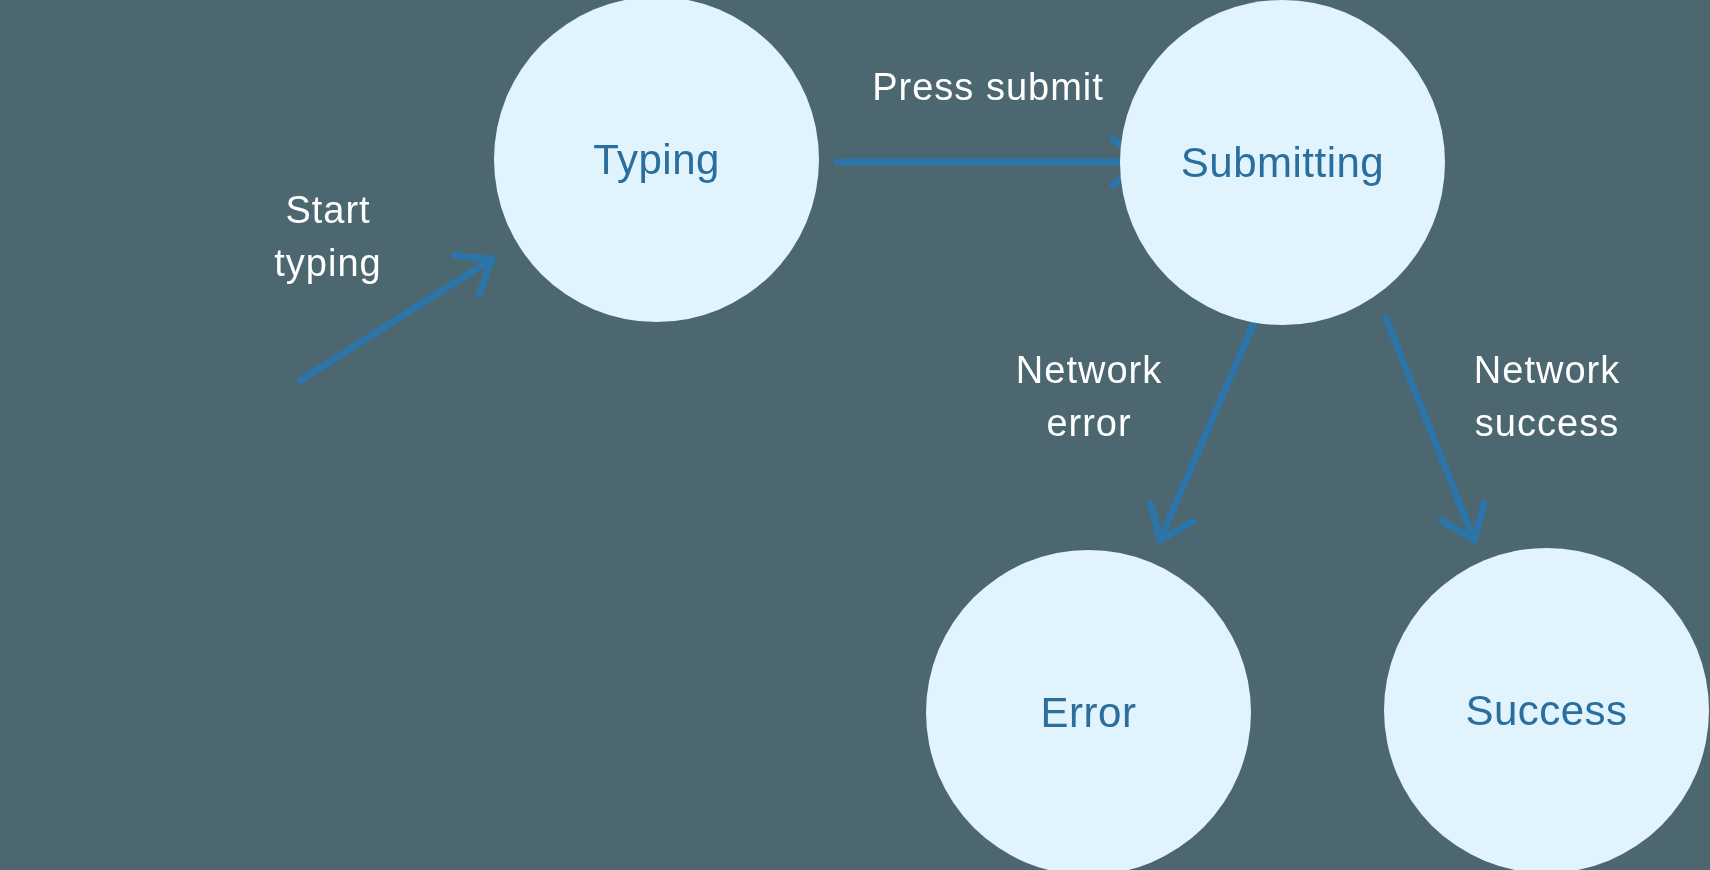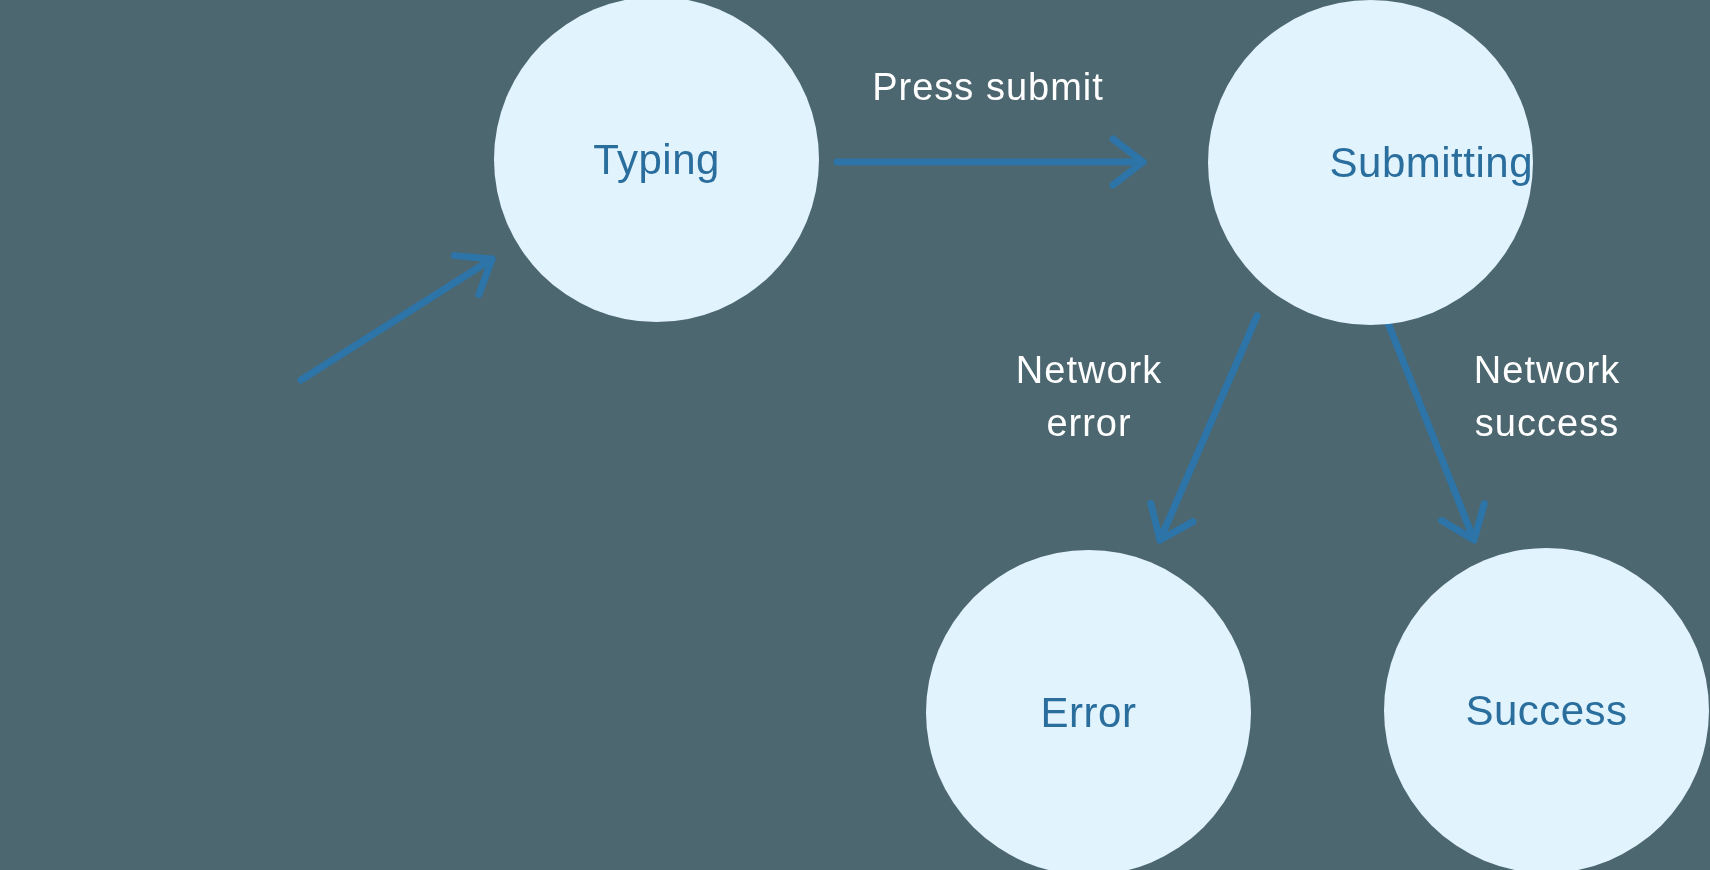--- a/index.html
+++ b/index.html
@@ -74,32 +74,36 @@
     <line x1="837" y1="162" x2="1143" y2="162" stroke="#2D74A8" stroke-width="7" stroke-linecap="round" marker-end="url(#arrowhead)"></line>
     <line x1="1257" y1="316" x2="1160" y2="540" stroke="#2D74A8" stroke-width="7" stroke-linecap="round" marker-end="url(#arrowhead)"></line>
     <line x1="1386" y1="318" x2="1474" y2="540" stroke="#2D74A8" stroke-width="7" stroke-linecap="round" marker-end="url(#arrowhead)"></line>
   </svg>
 
 
   <div class="node" style="left: 494px; top: -3px;">
     <span class="node-label">Typing</span>
   </div>
 
-  <div class="node" style="left: 1208px; top: 0px; justify-content: flex-end;">
+  <div class="node" style="left: 1120px; top: 0px;">
     <span class="node-label">Submitting</span>
   </div>
 
   <div class="node" style="left: 926px; top: 550px;">
     <span class="node-label">Error</span>
   </div>
 
   <div class="node" style="left: 1384px; top: 548px;">
     <span class="node-label">Success</span>
   </div>
 
+  <div class="edge-label" style="left: 328px; top: 237px;">
+    <span>Start</span>
+    <span>typing</span>
+  </div>
 
   <div class="edge-label" style="left: 988px; top: 87px;">
     <span>Press submit</span>
   </div>
 
   <div class="edge-label" style="left: 1089px; top: 397px;">
     <span>Network</span>
     <span>error</span>
   </div>
 

